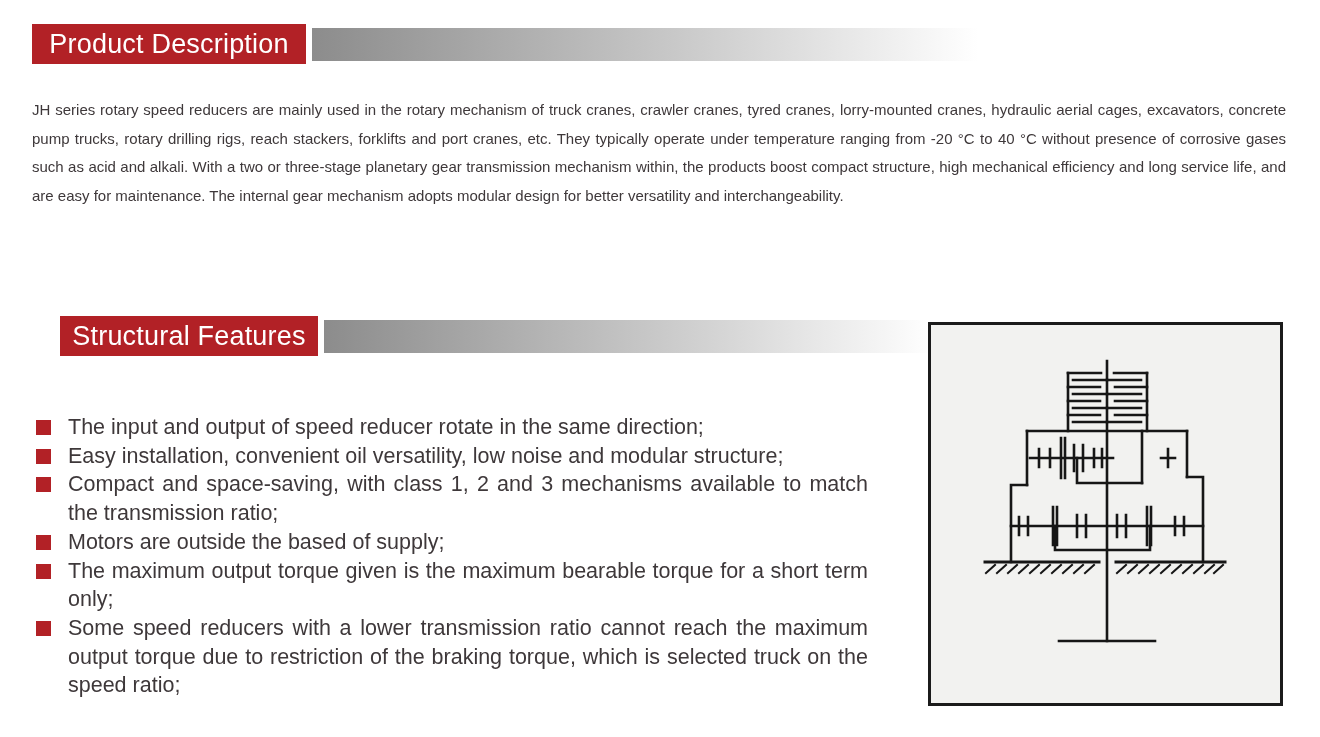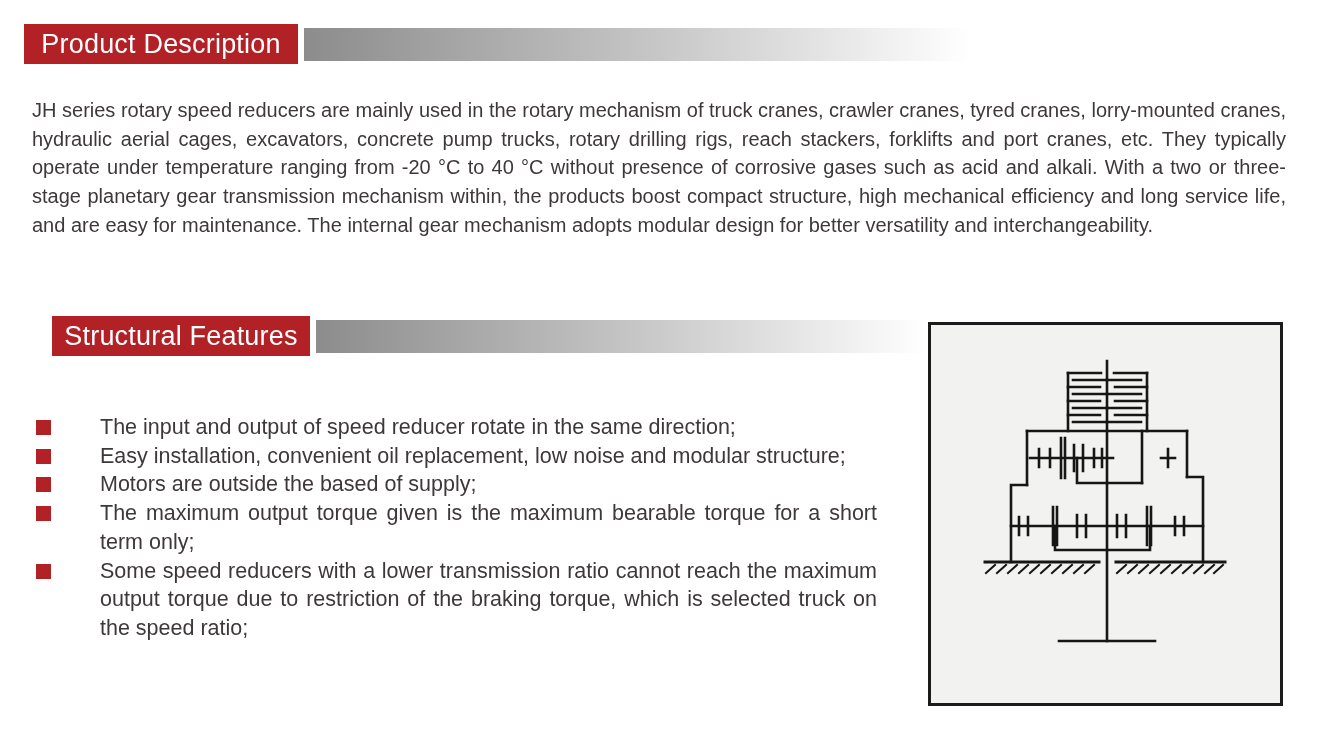--- a/index.html
+++ b/index.html
@@ -4,21 +4,21 @@
 <style>
   * { margin: 0; padding: 0; box-sizing: border-box; }
   html, body { width: 1320px; height: 737px; }
   body {
     position: relative;
     background: #ffffff;
     font-family: "Liberation Sans", sans-serif;
     color: #3e383a;
     overflow: hidden;
   }
-  .section-header { position: absolute; left: 24px; display: flex; align-items: center; }
+  .section-header { position: absolute; left: 32px; display: flex; align-items: center; }
   .hdr-pd { top: 24px; }
   .hdr-sf { top: 316px; }
   .badge {
     background: #b22126;
     color: #ffffff;
     height: 40px;
     display: flex;
     align-items: center;
     justify-content: center;
     font-size: 27px;
@@ -32,32 +32,32 @@
     margin-left: 6px;
     background: linear-gradient(to right, #8c8c8c 0%, #c9c9c9 55%, #ffffff 100%);
   }
   .bar-pd { width: 666px; }
   .bar-sf { width: 610px; }
   .body-par {
     position: absolute;
     left: 32px;
     top: 96px;
     width: 1254px;
-    font-size: 20px;
+    font-size: 15px;
     line-height: 28.7px;
     text-align: justify;
   }
   .features {
     position: absolute;
     left: 32px;
     top: 413px;
     width: 845px;
     list-style: none;
   }
-  .feature { display: flex; padding-left: 4px; gap: 32px; }
+  .feature { display: flex; padding-left: 4px; }
   .bullet {
     flex: 0 0 15px;
     width: 15px;
     height: 15px;
     background: #b22126;
     margin-top: 7px;
     margin-right: 17px;
   }
   .feature-text {
     font-size: 21.5px;
@@ -91,21 +91,25 @@
   <div class="grad-bar bar-sf"></div>
 </div>
 
 <ul class="features">
   <li class="feature">
     <span class="bullet"></span>
     <span class="feature-text">The input and output of speed reducer rotate in the same direction;</span>
   </li>
   <li class="feature">
     <span class="bullet"></span>
-    <span class="feature-text">Easy installation, convenient oil replacement, low noise and modular structure;</span>
+    <span class="feature-text">Easy installation, convenient oil versatility, low noise and modular structure;</span>
+  </li>
+  <li class="feature">
+    <span class="bullet"></span>
+    <span class="feature-text">Compact and space-saving, with class 1, 2 and 3 mechanisms available to match the transmission ratio;</span>
   </li>
   <li class="feature">
     <span class="bullet"></span>
     <span class="feature-text">Motors are outside the based of supply;</span>
   </li>
   <li class="feature">
     <span class="bullet"></span>
     <span class="feature-text">The maximum output torque given is the maximum bearable torque for a short term only;</span>
   </li>
   <li class="feature">

